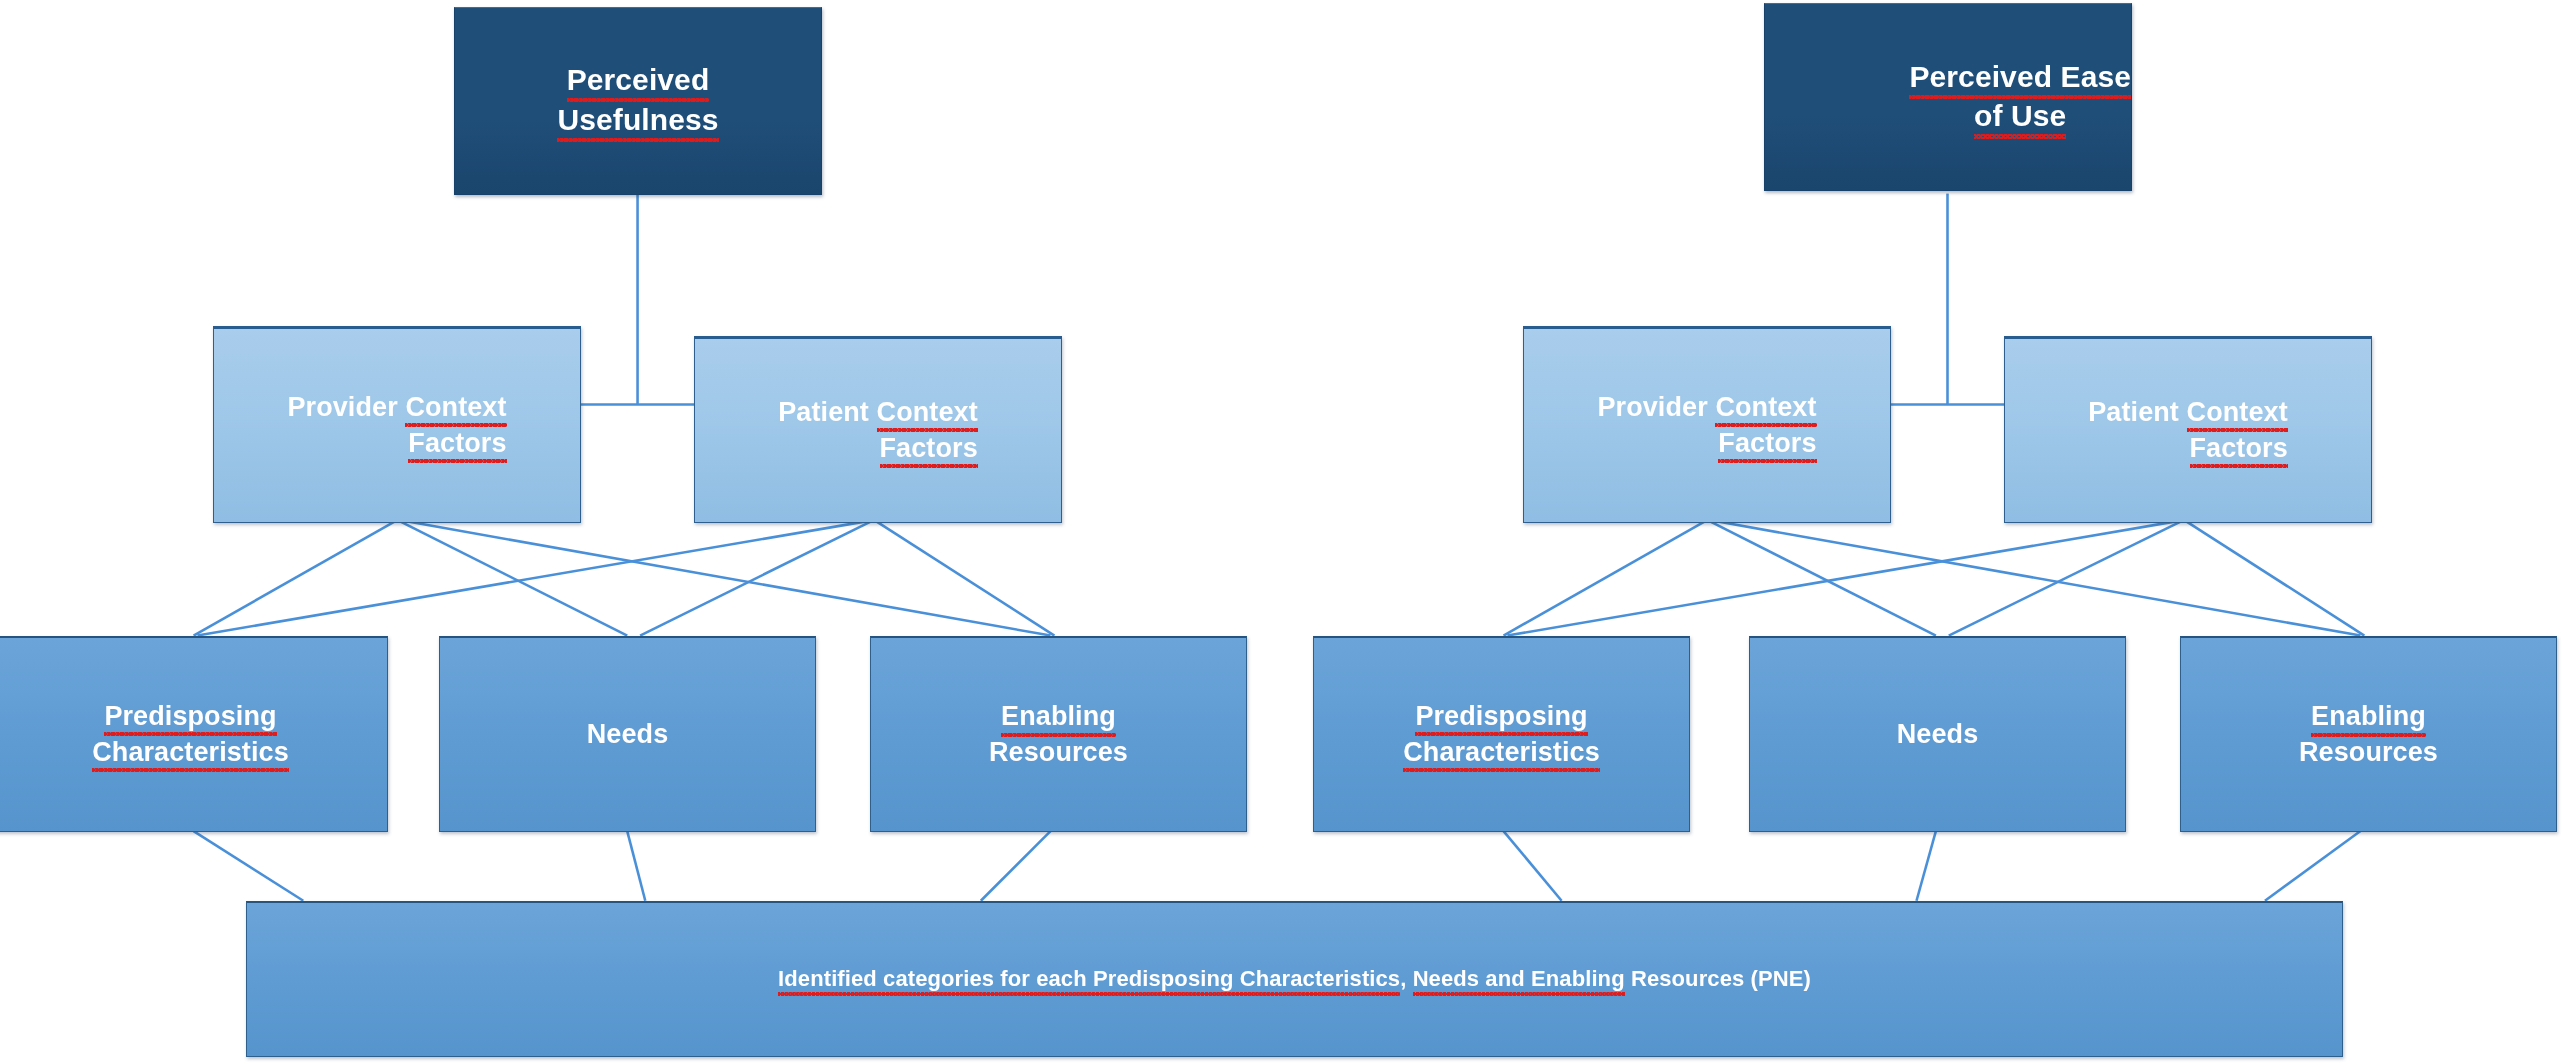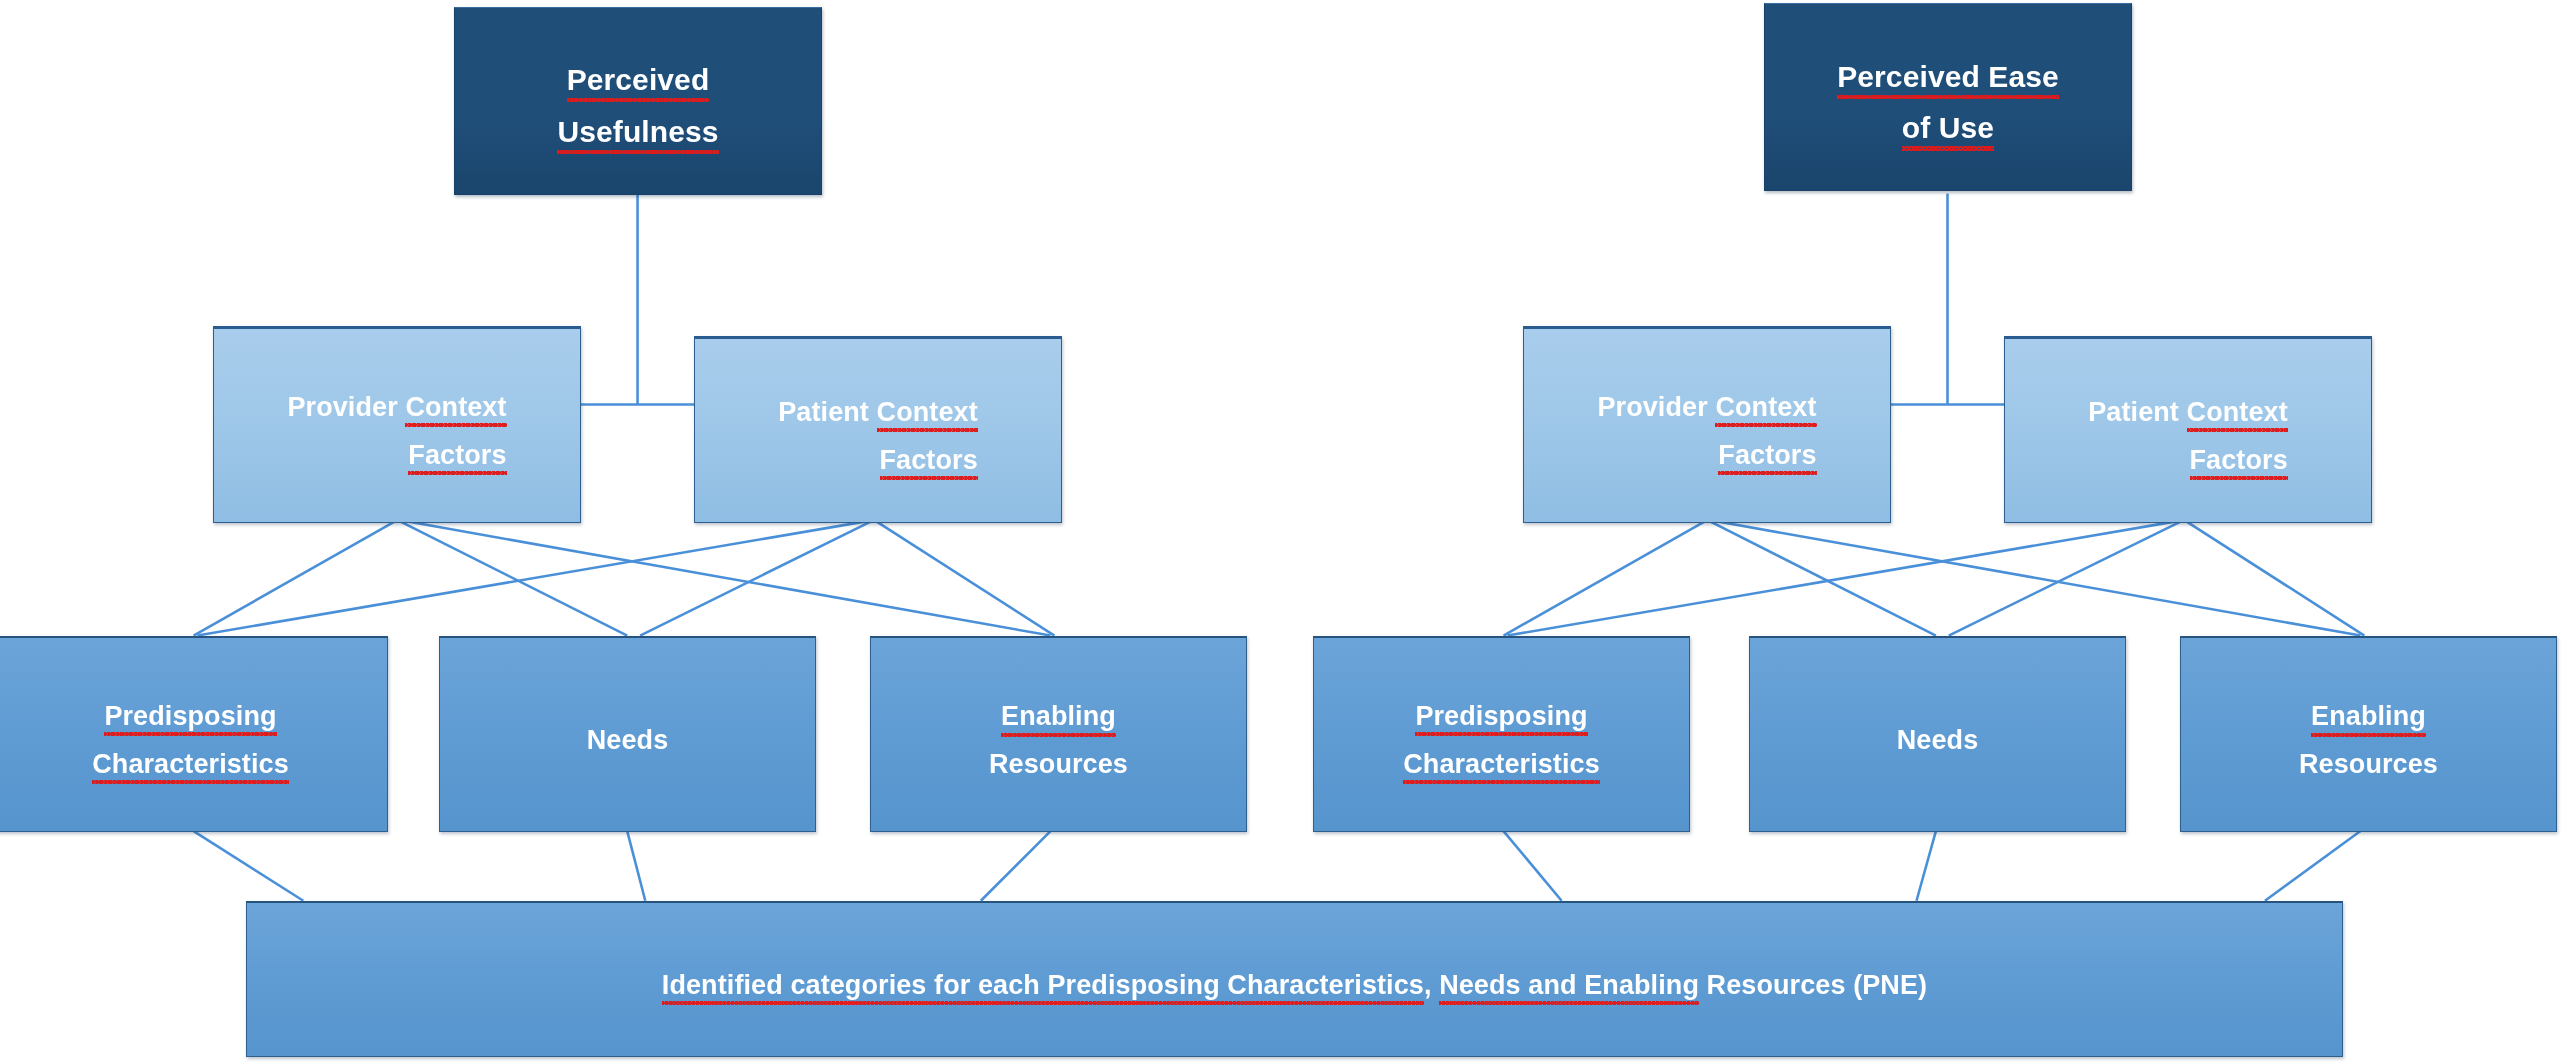--- a/index.html
+++ b/index.html
@@ -35,21 +35,20 @@
     line-height: 1.28;
     letter-spacing: 0.1px;
     z-index: 5;
   }
   .node .label {
     display: block;
   }
   .node .ln {
     display: block;
     white-space: nowrap;
-    margin-top: 12px;
   }
 
   
   .tier-perception {
     background: linear-gradient(180deg, #1f4e79 0%, #1f4e79 60%, #1a456c 100%);
     border: 1.3px solid #17406a;
     border-top: 1.9px solid #3c6e9f;
     box-shadow: 1.3px 1.9px 3.2px rgba(40,60,90,0.35);
     font-size: 30px;
   }
@@ -72,21 +71,21 @@
     box-shadow: 1.3px 1.9px 3.2px rgba(40,60,90,0.30);
     font-size: 27px;
   }
 
   
   .tier-summary {
     background: linear-gradient(180deg, #6ba4d8 0%, #5e9bd3 55%, #5694cd 100%);
     border: 1.3px solid #2f5f8d;
     border-top: 2.6px solid #27537f;
     box-shadow: 1.3px 1.9px 3.2px rgba(40,60,90,0.30);
-    font-size: 27px;
+    font-size: 22px;
   }
 
   
   .sq {
     position: relative;
     display: inline-block;
     white-space: pre;
     padding-bottom: 1.3px;
   }
   .sq::after {
@@ -148,21 +147,21 @@
     </g>
   </svg>
 
   <div class="node tier-perception" style="left:454px; top:6.5px; width:368px; height:188px;">
     <span class="label">
       <span class="ln"><span class="sq">Perceived</span></span>
       <span class="ln"><span class="sq">Usefulness</span></span>
     </span>
   </div>
 
-  <div class="node tier-perception" style="left:1764px; top:3.2px; width:368px; height:188px;">
+  <div class="node tier-perception" style="left:1764px; top:3.2px; width:368px; height:188px;justify-content:flex-end;">
     <span class="label">
       <span class="ln"><span class="sq">Perceived Ease</span></span>
       <span class="ln"><span class="sq">of Use</span></span>
     </span>
   </div>
 
   <div class="node tier-context" style="left:213px; top:326px; width:368px; height:197px;">
     <span class="label">
       <span class="ln">Provider&nbsp;<span class="sq">Context</span></span>
       <span class="ln"><span class="sq">Factors</span></span>

